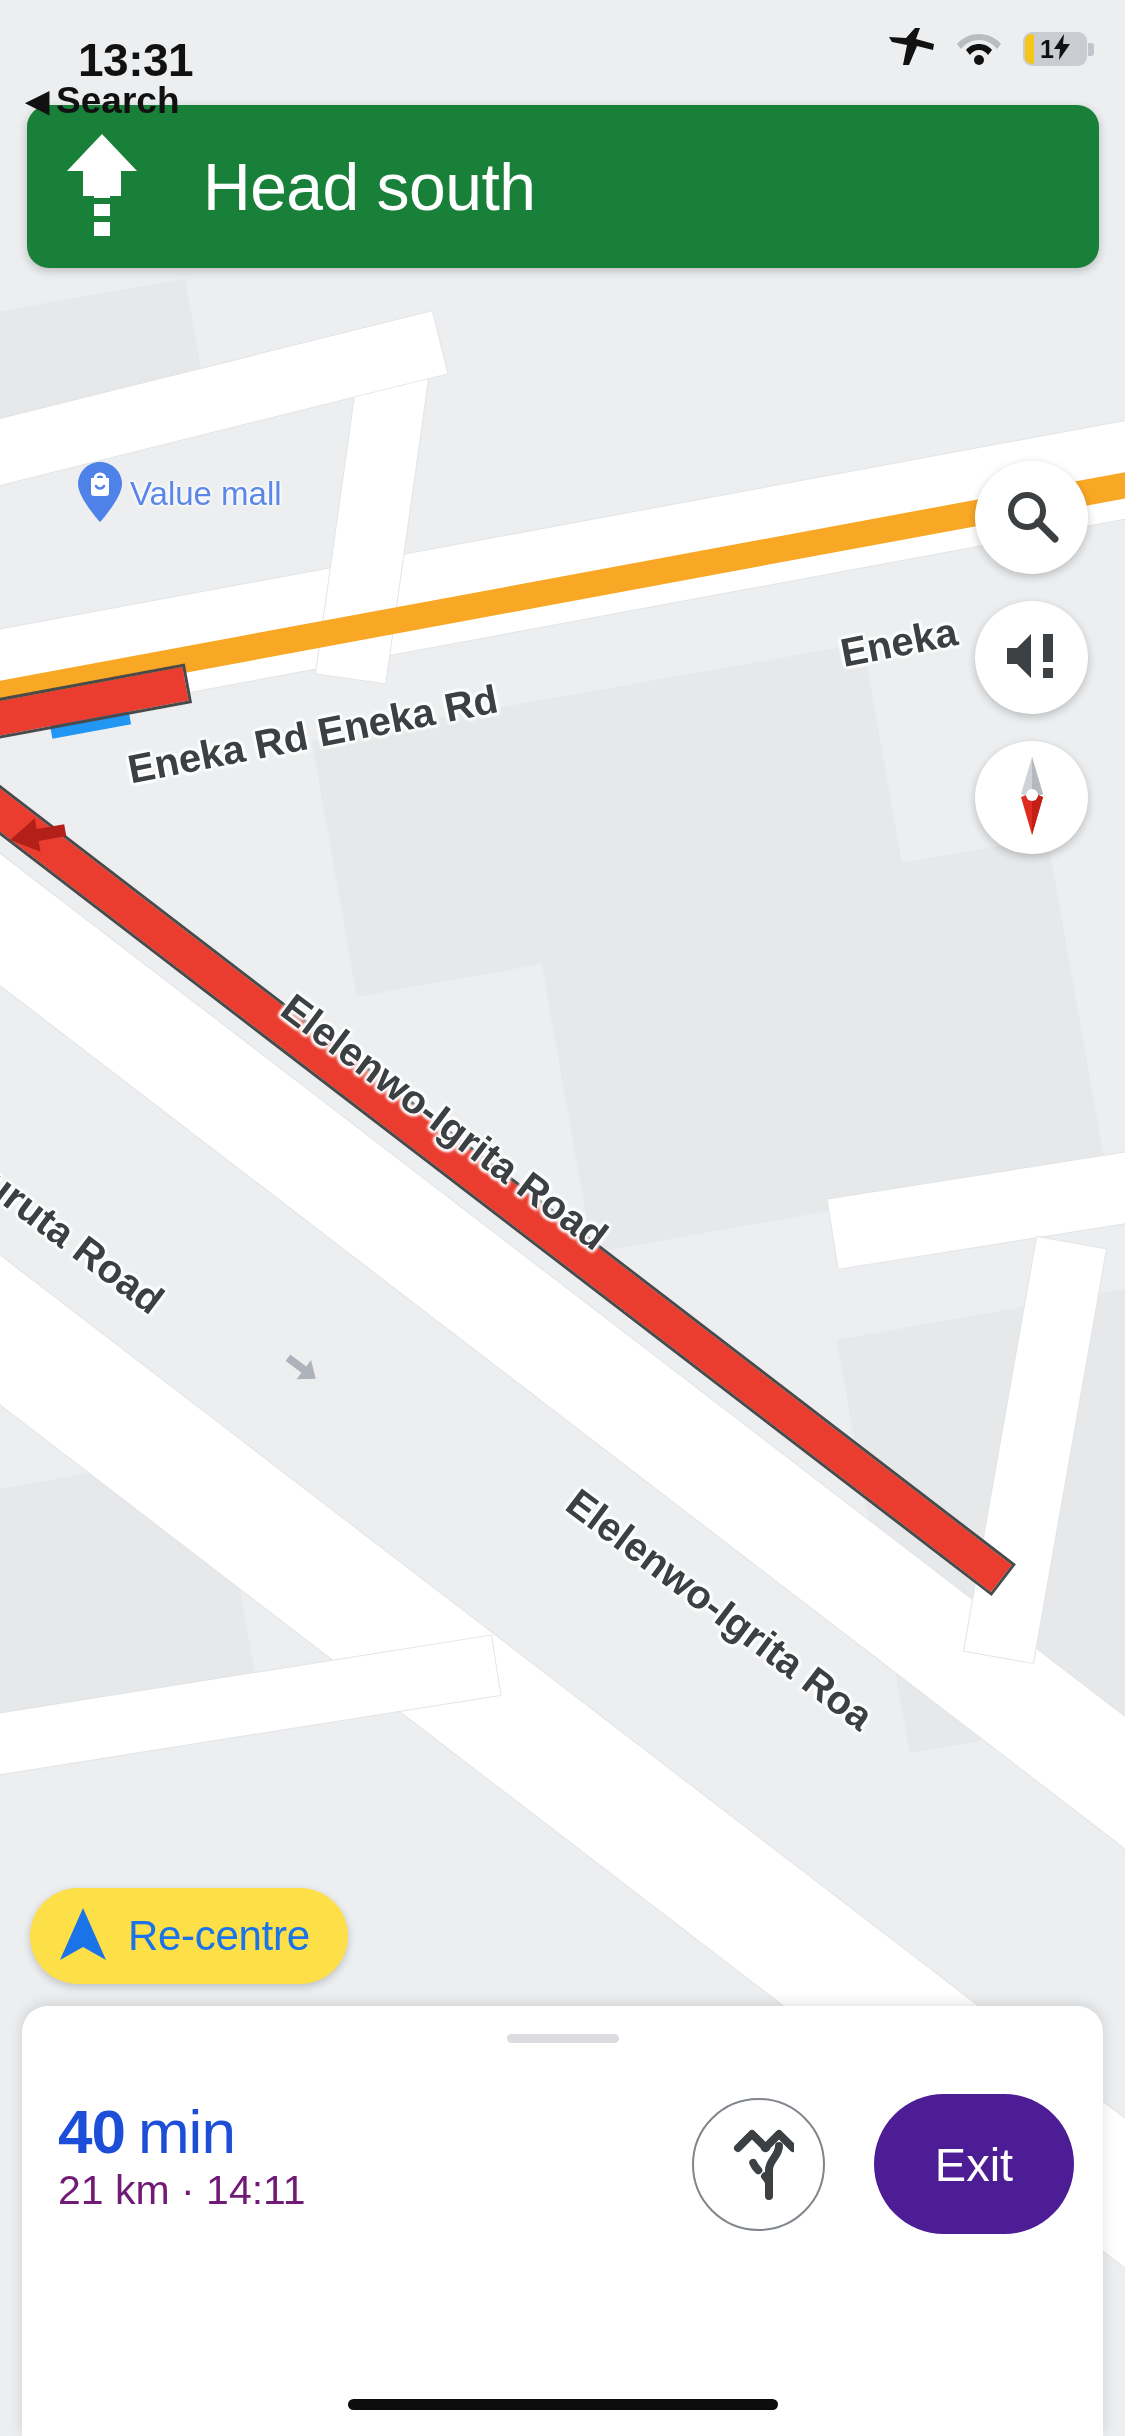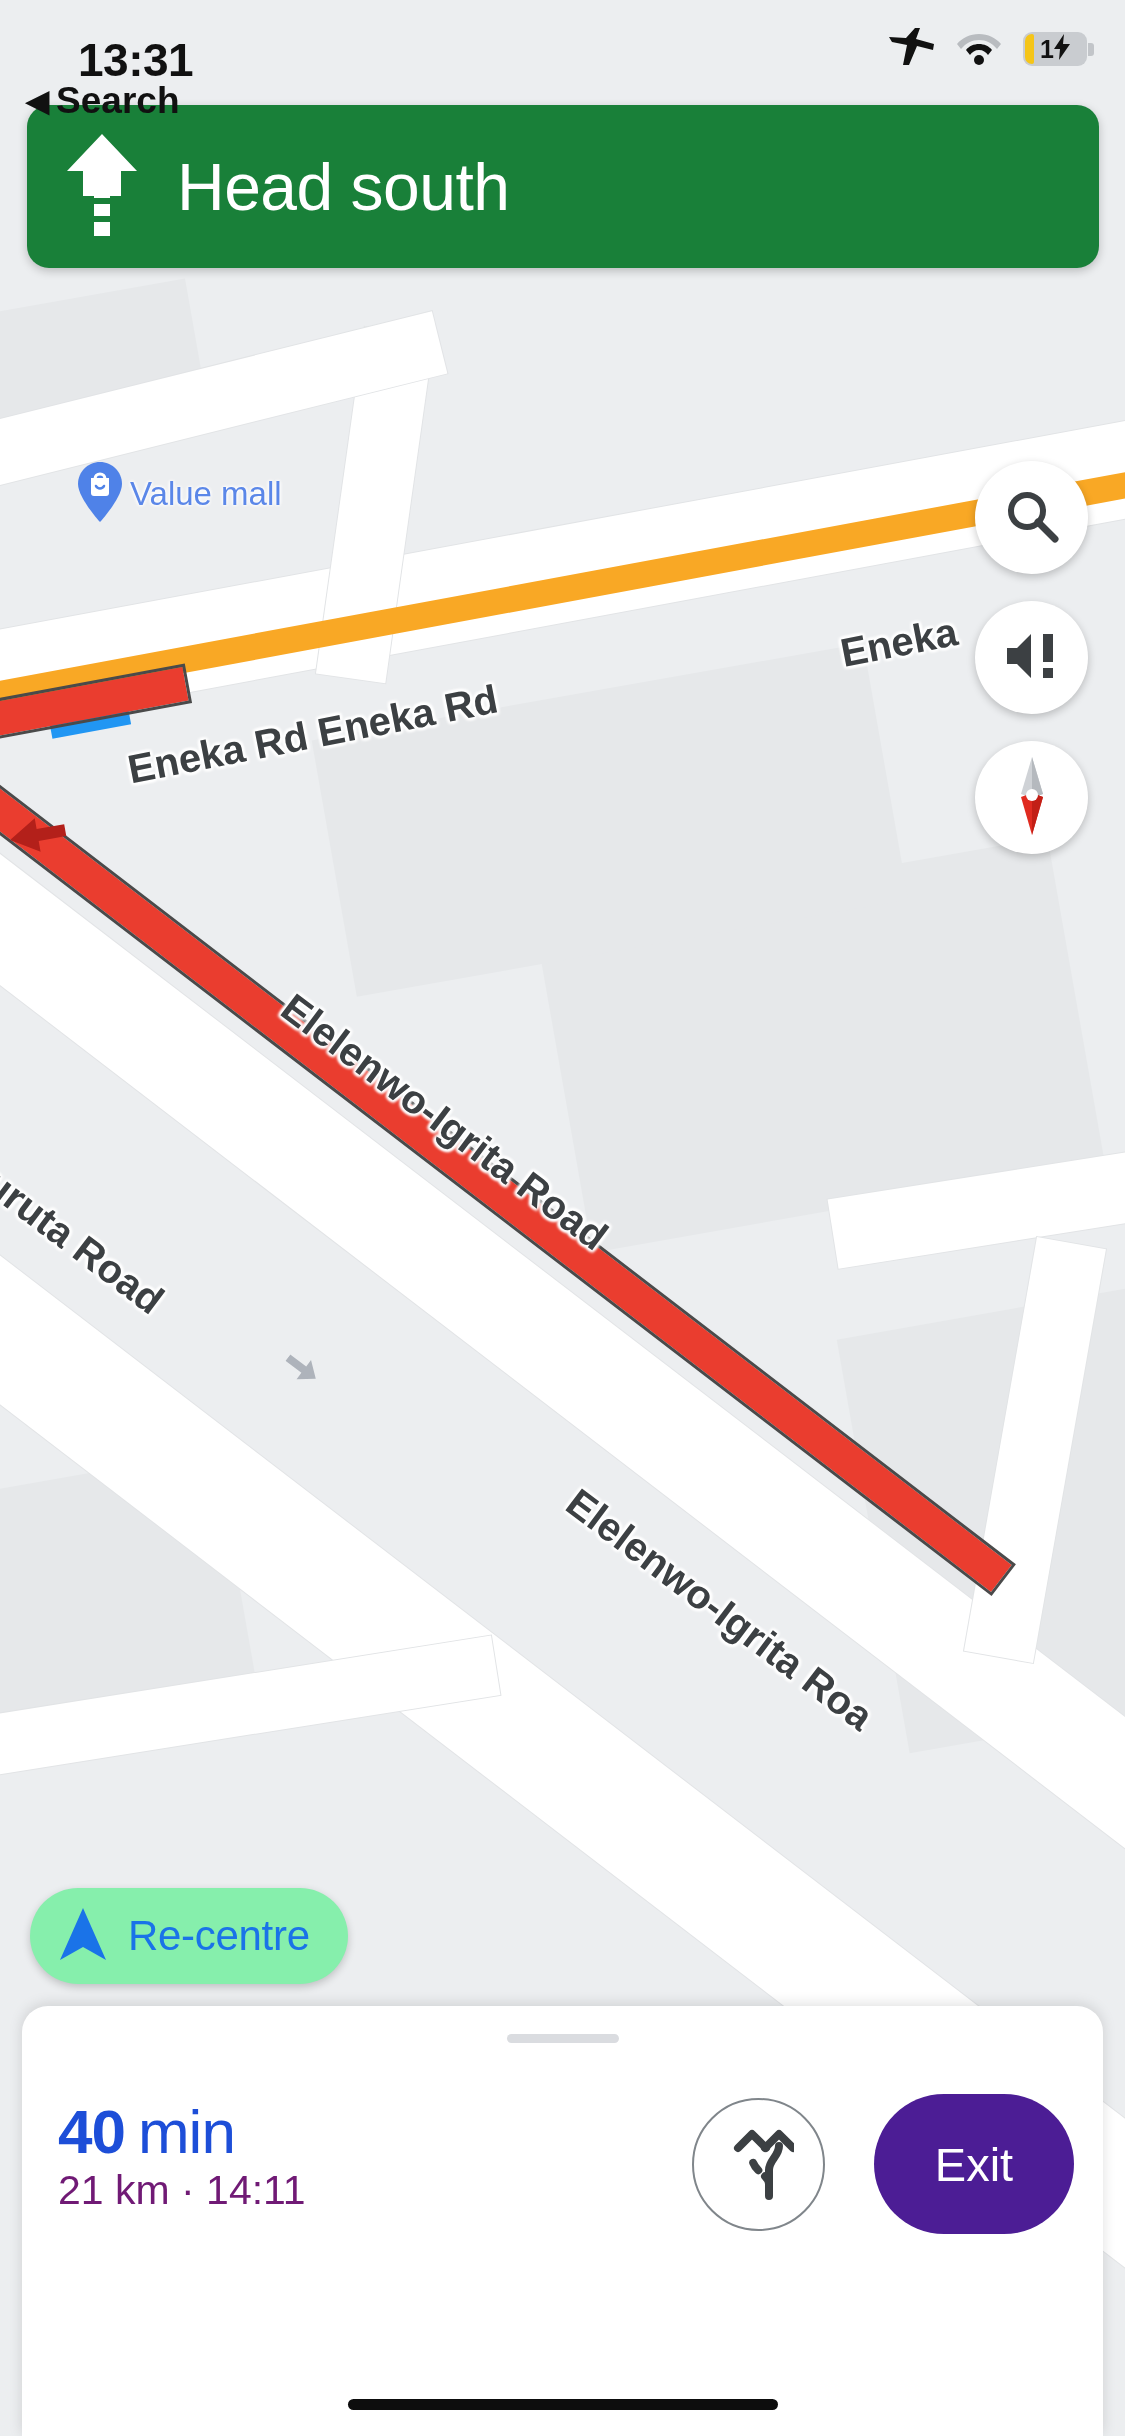--- a/index.html
+++ b/index.html
@@ -64,20 +64,21 @@
     position:relative; font-size:25px; font-weight:700; color:#111;
     letter-spacing:-1px; z-index:2;
   }
 
   
   #banner {
     position:absolute; left:27px; top:105px; width:1072px; height:163px;
     background:#198039; border-radius:22px; z-index:50;
     display:flex; align-items:center;
     box-shadow:0 3px 10px rgba(0,0,0,.22);
+    gap:26px;
   }
   #banner .arrowbox {
     width:150px; display:flex; align-items:center; justify-content:center;
   }
   #banner .btext {
     font-size:66px; color:#fff; font-weight:400; letter-spacing:-0.5px;
   }
 
   
   #poi-value-mall {
@@ -107,21 +108,21 @@
     box-shadow:0 3px 9px rgba(0,0,0,.22);
   }
   #fab-search { top:461px; }
   #fab-sound  { top:601px; }
   #fab-compass{ top:741px; }
 
   
   #recentre {
     position:absolute; left:30px; top:1888px; z-index:40;
     height:96px; padding:0 38px 0 30px;
-    background:#86efac; border-radius:48px;
+    background:#fde047; border-radius:48px;
     display:flex; align-items:center; gap:22px;
     box-shadow:0 3px 9px rgba(0,0,0,.2);
   }
   #recentre .rtext {
     font-size:42px; color:#1a73e8; font-weight:500; letter-spacing:-0.3px;
   }
 
   
   #sheet {
     position:absolute; left:22px; right:22px; bottom:0; height:430px;

